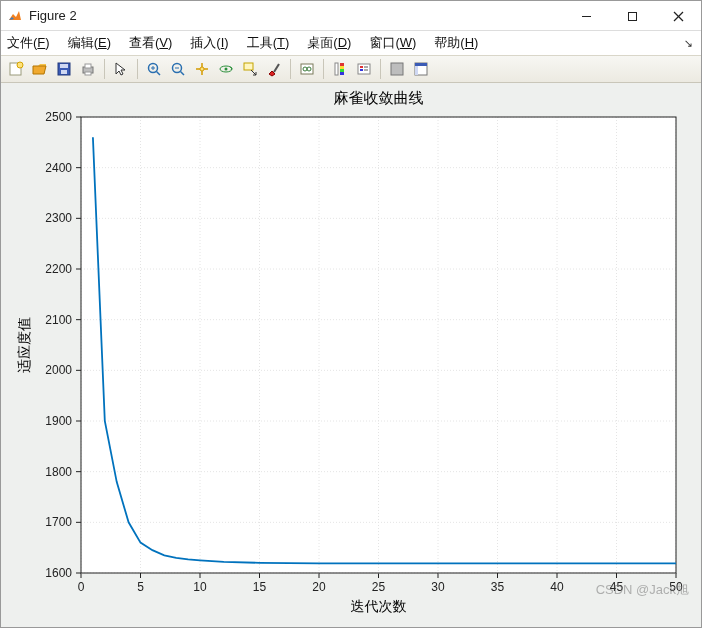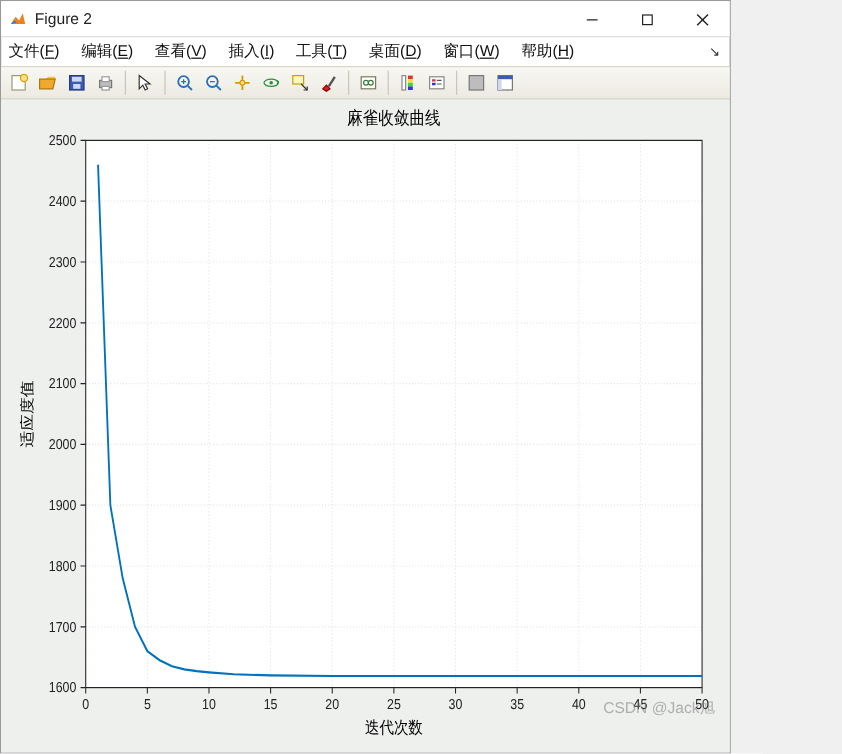--- a/index.html
+++ b/index.html
@@ -6,21 +6,21 @@
   body {
     margin: 0;
     font-family: "Microsoft YaHei", "SimSun", Arial, sans-serif;
     font-size: 12px;
     background: #f0f0f0;
     width: 702px;
     height: 628px;
     overflow: hidden;
   }
   .window {
-    width: 609px;
+    width: 702px;
     height: 628px;
     background: #fff;
     border: 1px solid #999;
     display: flex;
     flex-direction: column;
   }
   .titlebar {
     height: 30px;
     background: #fff;
     display: flex;

